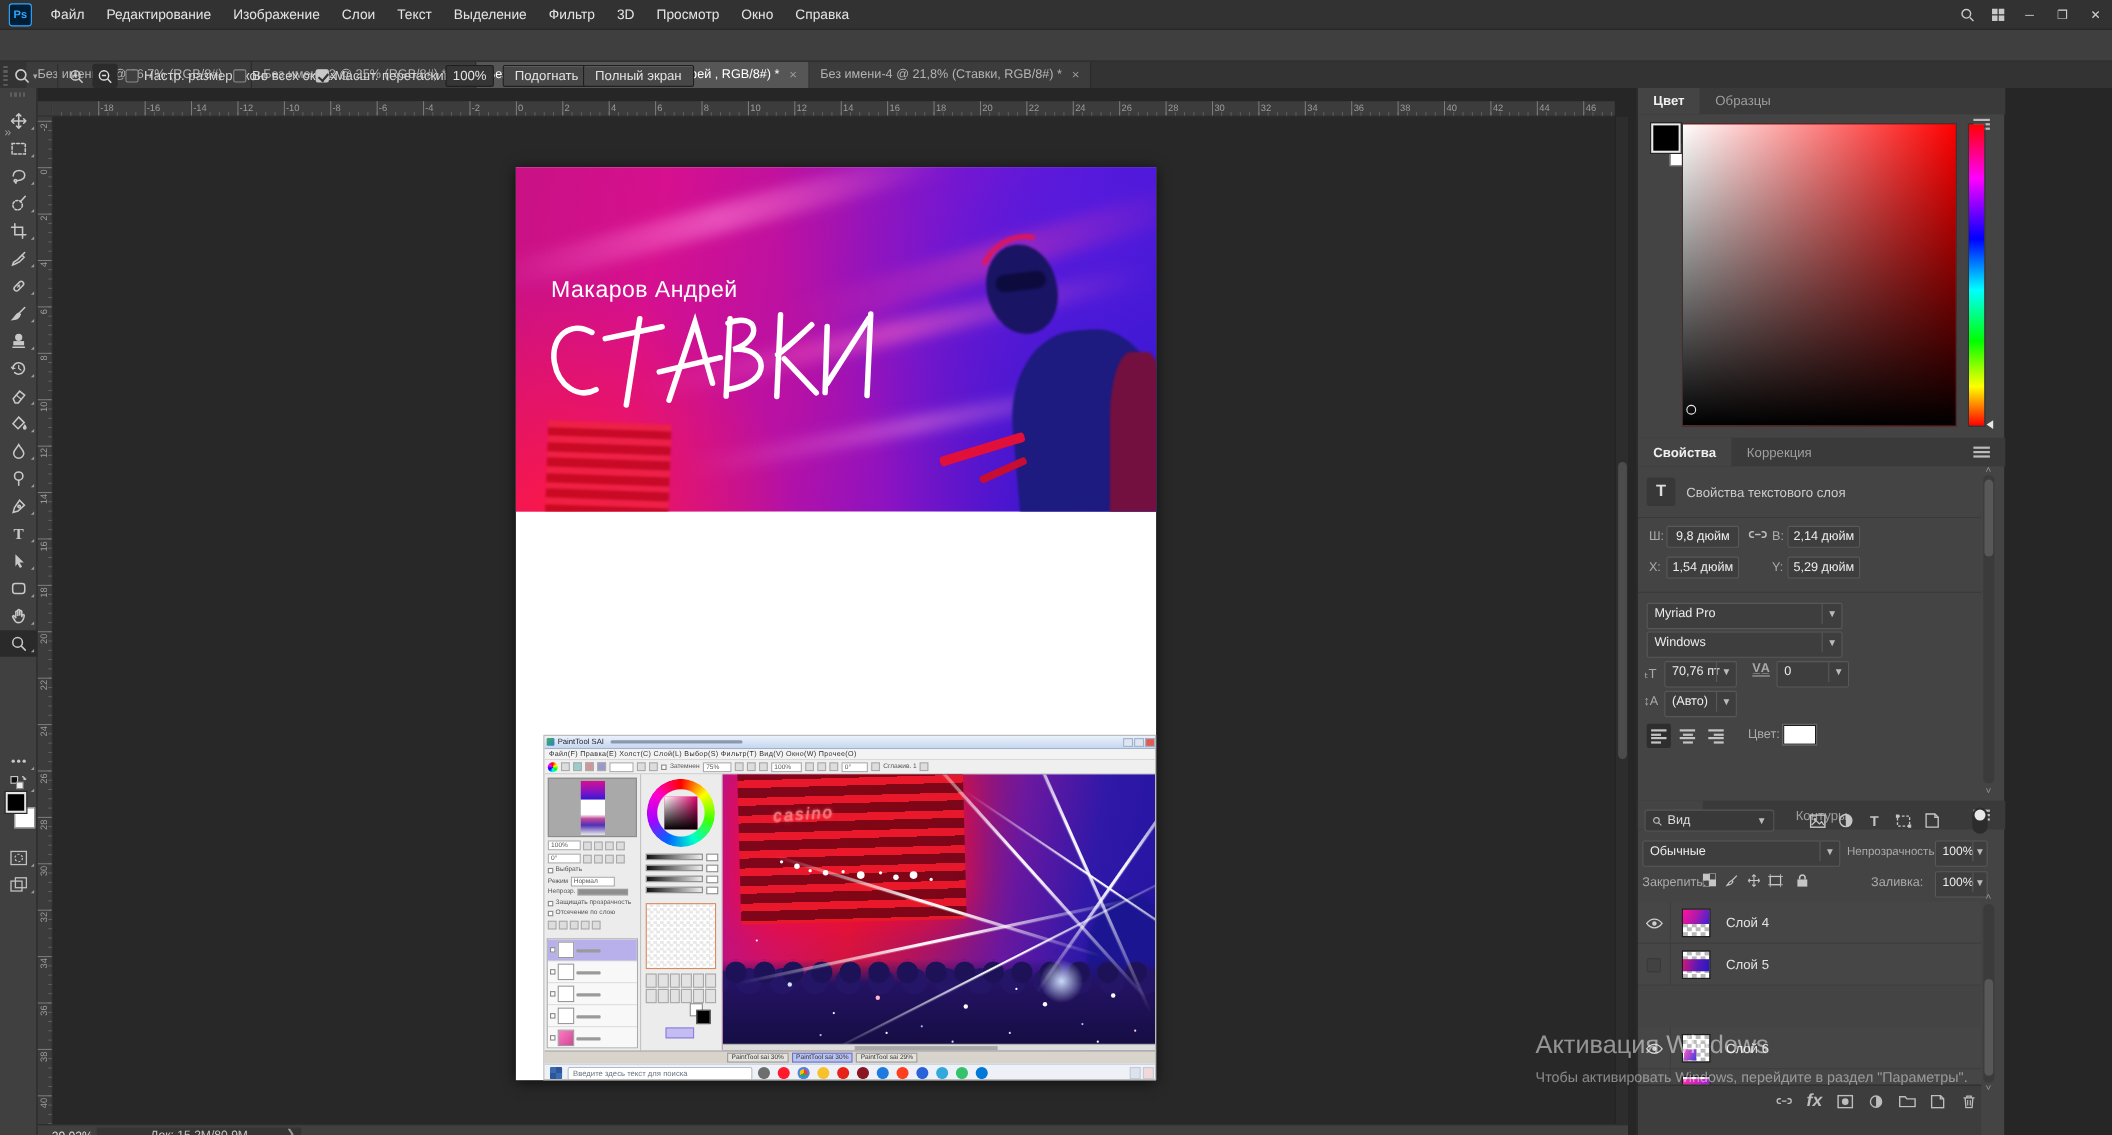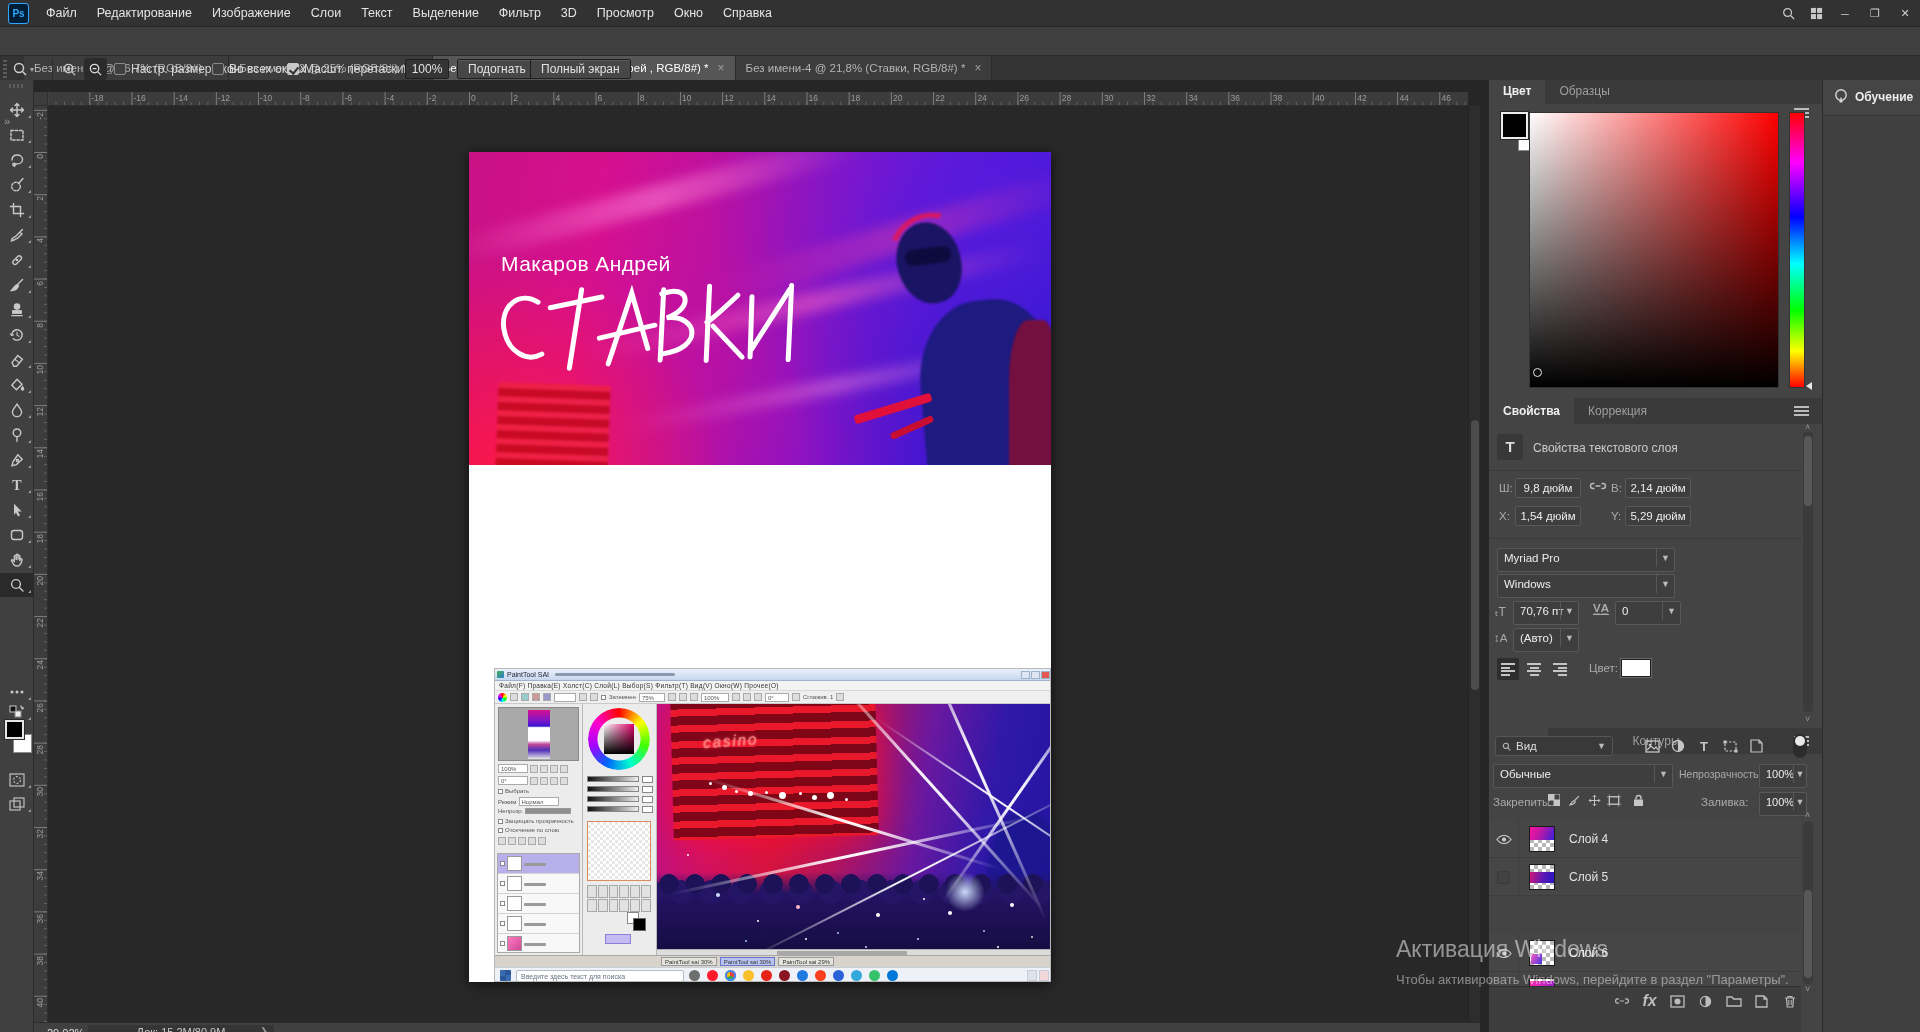--- a/index.html
+++ b/index.html
@@ -1070,31 +1070,19 @@
           </span>
       </div>
       <div class="vscroll-mini" style="left:314px;top:94px;height:162px">
           <i style="top:68px;height:88px"></i>
         </div>
       <span class="chev-small" style="left:316px;top:82px">˄</span>
       <span class="chev-small" style="left:316px;top:256px">˅</span>
     </div>
   </div>
 
-  <div id="learndock" class="abs">
-    <span id="learn-collapse" class="abs">«</span>
-    <div class="learn-grip abs"></div>
-    <div id="learn-header" class="abs">
-      <svg width="16" height="18" viewBox="0 0 16 18">
-          <circle cx="8" cy="7" r="5.2" fill="none" stroke="#d8d8d8" stroke-width="1.4"></circle>
-          <path d="M6.5 12h3v2.5h-3z" fill="#d8d8d8"></path>
-          <path d="M8 9.5V12" stroke="#d8d8d8" stroke-width="1.4"></path>
-        </svg>
-      <span id="learn-label">Обучение</span>
-    </div>
-  </div>
 
   <div id="watermark" class="abs">
     <div id="wm1">Активация Windows</div>
     <div id="wm2">Чтобы активировать Windows, перейдите в раздел "Параметры".</div>
   </div>
 
 </div>
 
 </body></html>

